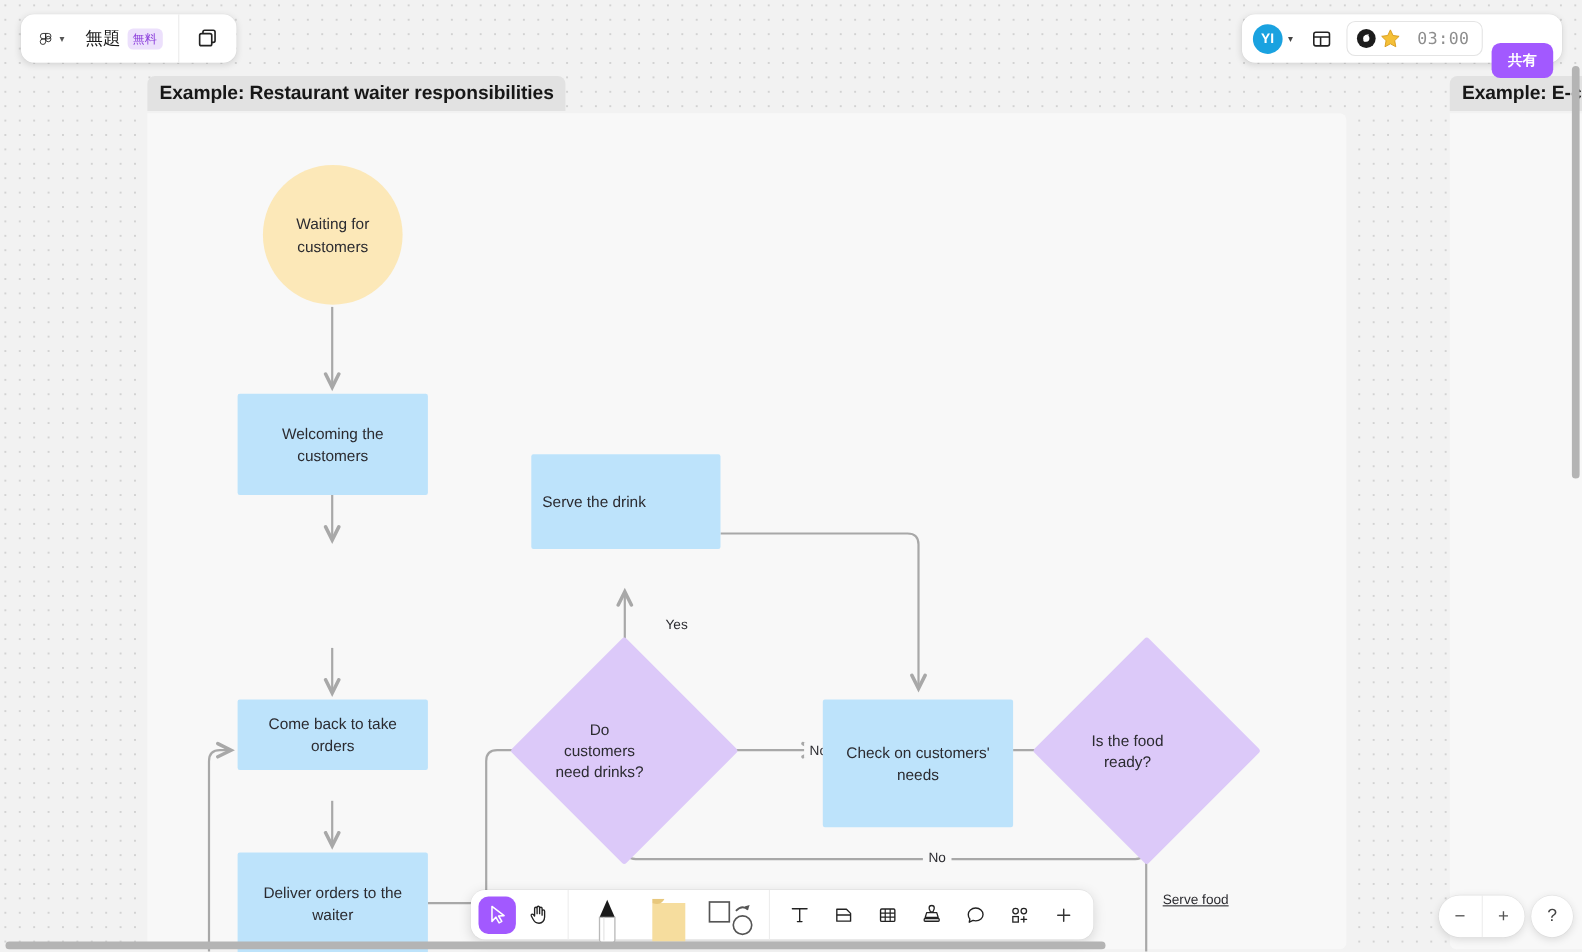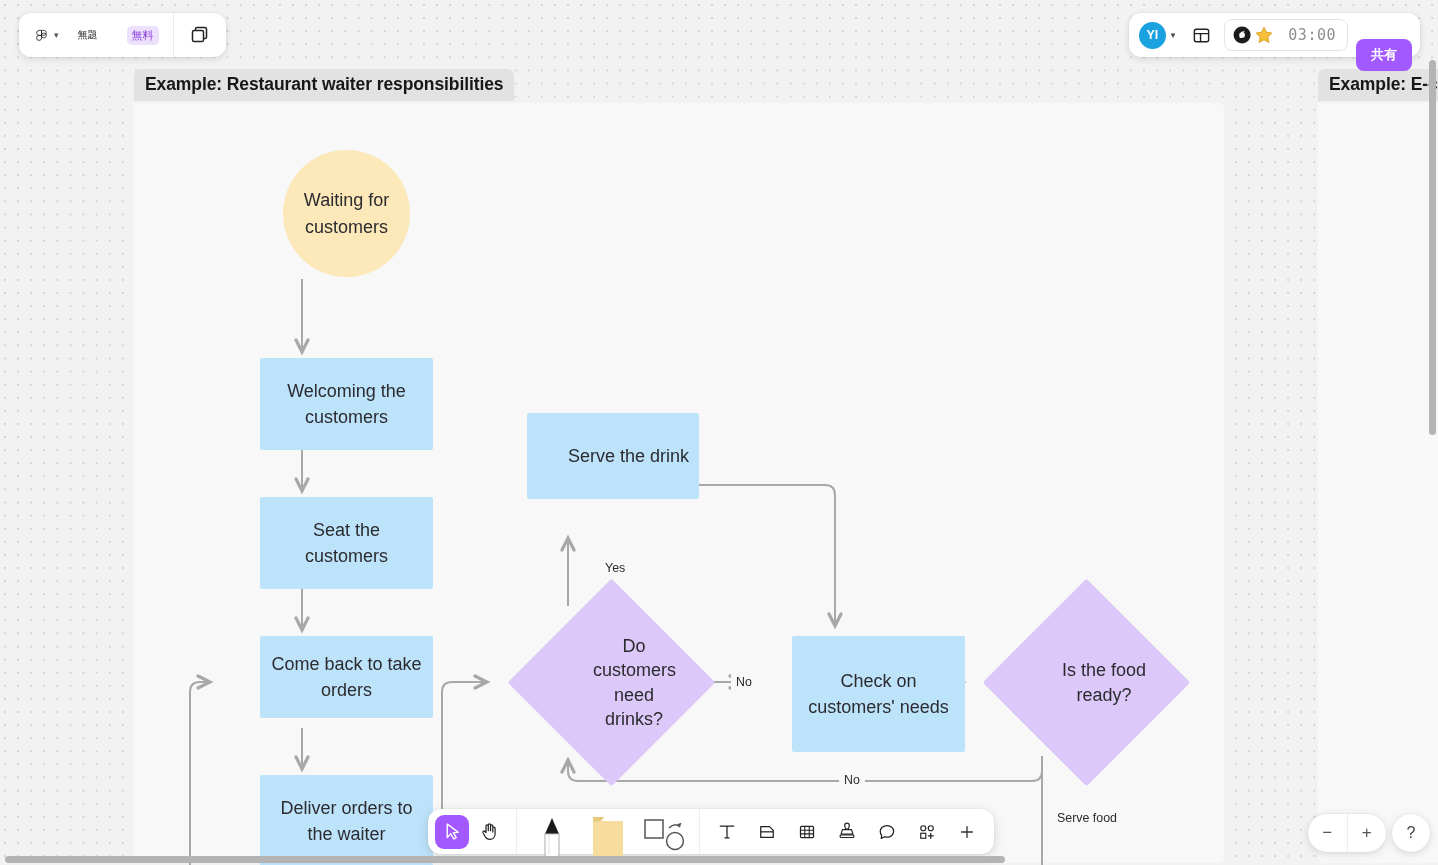--- a/index.html
+++ b/index.html
@@ -37,27 +37,26 @@
     border-radius: 0 6px 6px 6px;
   }
   #sec1-title { left: 134px; top: 69px; }
   #sec1-body  { left: 134px; top: 103px; width: 1090px; height: 760px; border-top-left-radius: 0; }
   #sec2-title { left: 1318px; top: 69px; }
   #sec2-body  { left: 1318px; top: 103px; width: 200px; height: 760px; }
 
   
   .node {
     position: absolute;
-    display: flex; align-items: center; justify-content: flex-end;
+    display: flex; align-items: center; justify-content: flex-start;
     text-align: center;
-    font-size: 18px;
+    font-size: 14px;
     color: #2b2b30;
     line-height: 1.45;
     padding: 4px 10px;
-    margin-left: 44px;
   }
   .node.rect   { background: #bde3fb; border-radius: 2px; }
   .node.oval   { background: #fce8b8; border-radius: 50%; }
   .node.diamond{ background: transparent; }
   .diamond .dia-bg {
     position: absolute; inset: 0;
     background: #dcc9f9;
     transform: rotate(45deg);
     border-radius: 3px;
   }
@@ -83,23 +82,23 @@
     display: flex; align-items: center;
     box-shadow: 0 2px 7px rgba(0,0,0,.12), 0 0 0 .5px rgba(0,0,0,.04);
   }
   #menu-group {
     display: flex; align-items: center; gap: 5px;
     padding: 0 14px 0 14px; height: 100%;
     border-right: 1px solid #ececec;
   }
   #menu-group .figjam { width: 17px; height: 17px; }
   #chev { font-size: 9px; color: #555; margin-left: -1px; }
-  #doc-name { font-size: 10px; color: #1a1a1a; margin-left: 14px; }
+  #doc-name { font-size: 16px; color: #1a1a1a; margin-left: 14px; }
   #free-badge {
-    margin-left: 24px;
+    margin-left: 1px;
     background: #ece0fc; color: #8b3ddb;
     font-size: 11px; border-radius: 5px;
     padding: 2px 5px;
   }
   #pages-btn {
     width: 52px; height: 100%;
     display: flex; align-items: center; justify-content: center;
   }
 
   #topbar-right {
@@ -235,35 +234,32 @@
     <path class="edge" d="M1042,756 L1042,771 Q1042,781 1032,781 L578,781 Q568,781 568,771 L568,760" marker-end="url(#ar)"></path>
 
     <path class="edge" d="M1042,756 L1042,865"></path>
 
     <path class="edge" d="M190,865 L190,692 Q190,682 200,682 L210,682" marker-end="url(#ar)"></path>
   </svg>
 
   <div class="edgelbl" style="left:556px; top:561px;">Yes</div>
   <div class="edgelbl" style="left:687px; top:675px;">No</div>
   <div class="edgelbl" style="left:795px; top:773px;">No</div>
-  <div class="edgelbl" style="left:1008px; top:811px; background:transparent;">Serve food</div>
+  <div class="edgelbl" style="left:1008px; top:811px; background:transparent;text-decoration:underline;">Serve food</div>
 
   <div class="node oval" style="left:239px; top:150px; width:127px; height:127px;">
     <span>Waiting for customers</span>
   </div>
 
   <div class="node rect" style="left:216px; top:358px; width:173px; height:92px;">
     <span>Welcoming the customers</span>
   </div>
 
-  <div class="node rect" style="left:216px; top:497px; width:173px; height:92px;">
-    <span>Seat the customers</span>
-  </div>
-
-  <div class="node rect" style="left:216px; top:636px; width:173px; height:82px;">
+
+  <div class="node rect" style="left:216px; top:636px; width:173px; height:64px;">
     <span>Come back to take orders</span>
   </div>
 
   <div class="node rect" style="left:216px; top:775px; width:173px; height:92px;">
     <span>Deliver orders to the waiter</span>
   </div>
 
   <div class="node rect" style="left:483px; top:413px; width:172px; height:86px;">
     <span>Serve the drink</span>
   </div>

